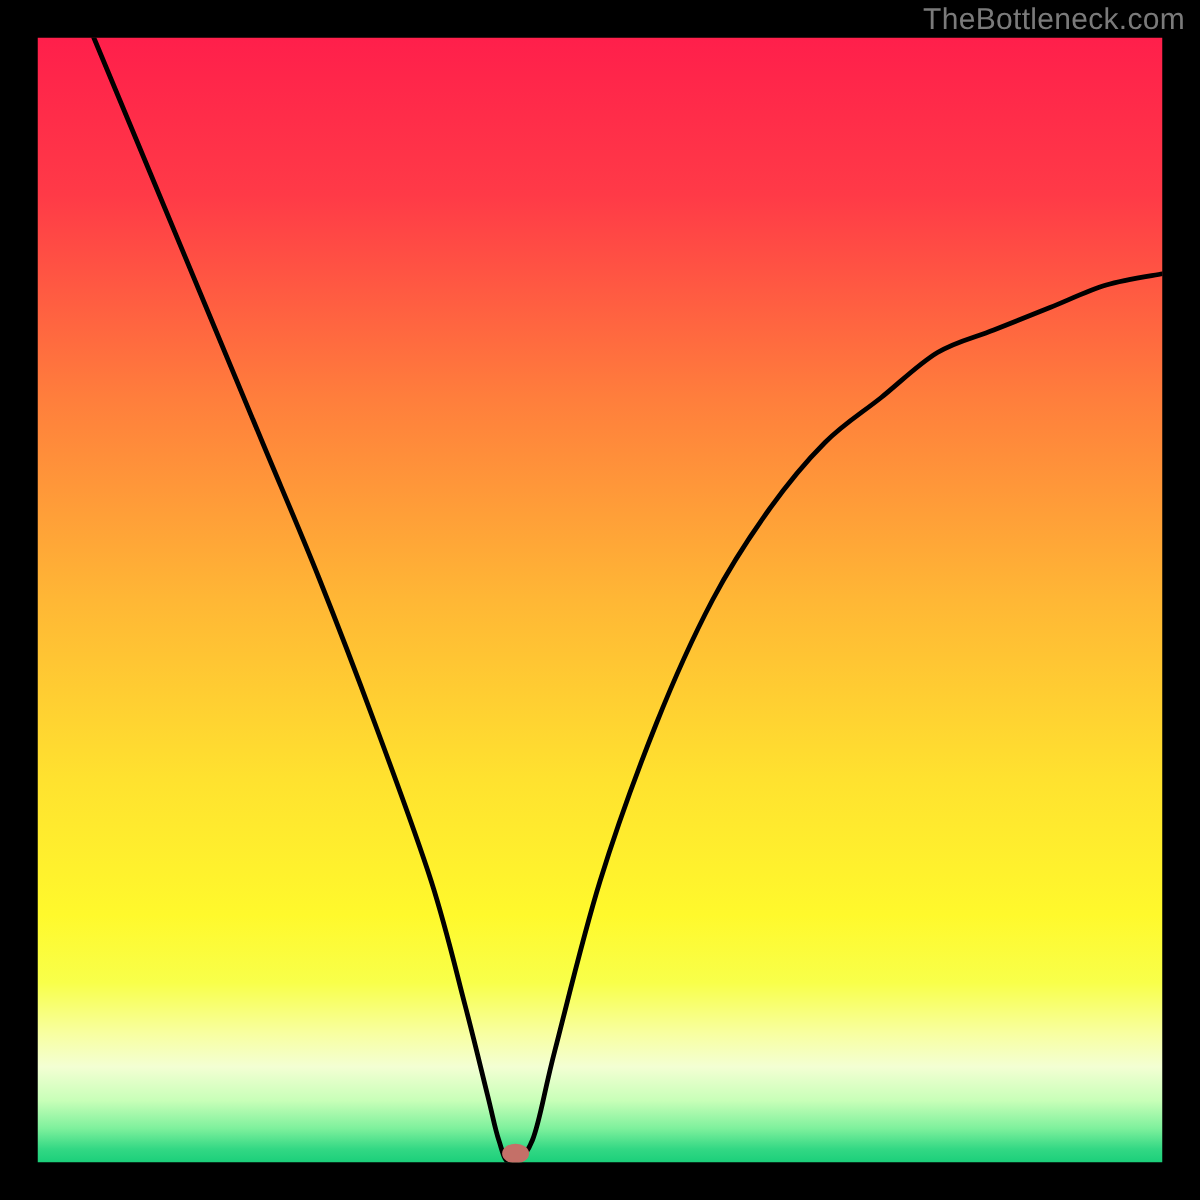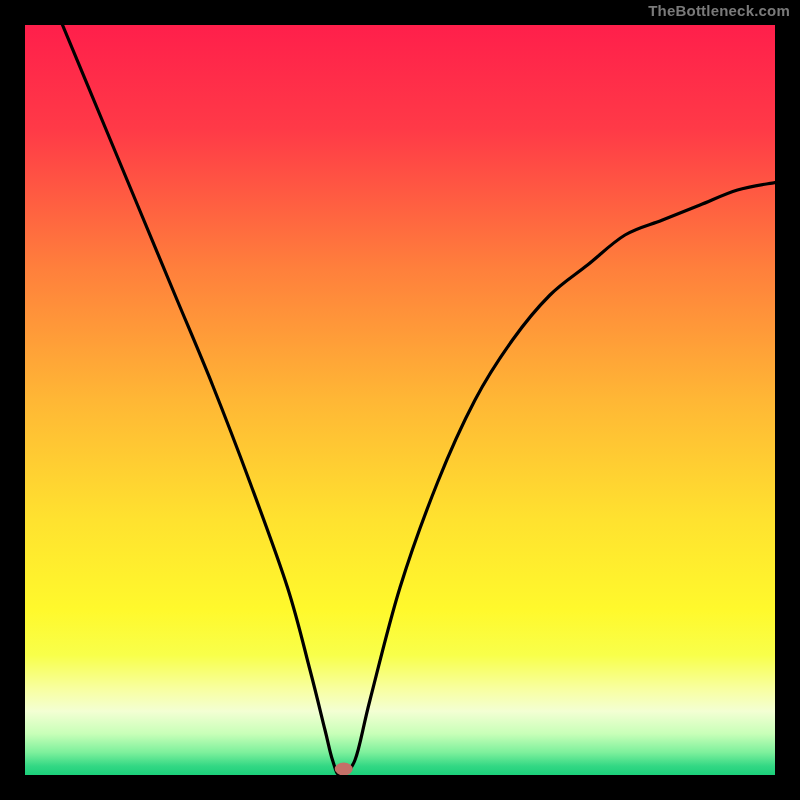--- a/index.html
+++ b/index.html
@@ -25,22 +25,22 @@
     top: 25px;
     width: 750px;
     height: 750px;
     
   }
   .watermark {
     position: absolute;
     top: 2px;
     right: 10px;
     color: #7a7a7a;
-    font-size: 15px;
-    font-weight: 700;
+    font-size: 20px;
+    font-weight: 400;
     letter-spacing: 0.2px;
   }
   svg { display: block; }
 </style>
 </head>
 <body>
 
 <div class="frame">
 
   <div class="plot-area">

